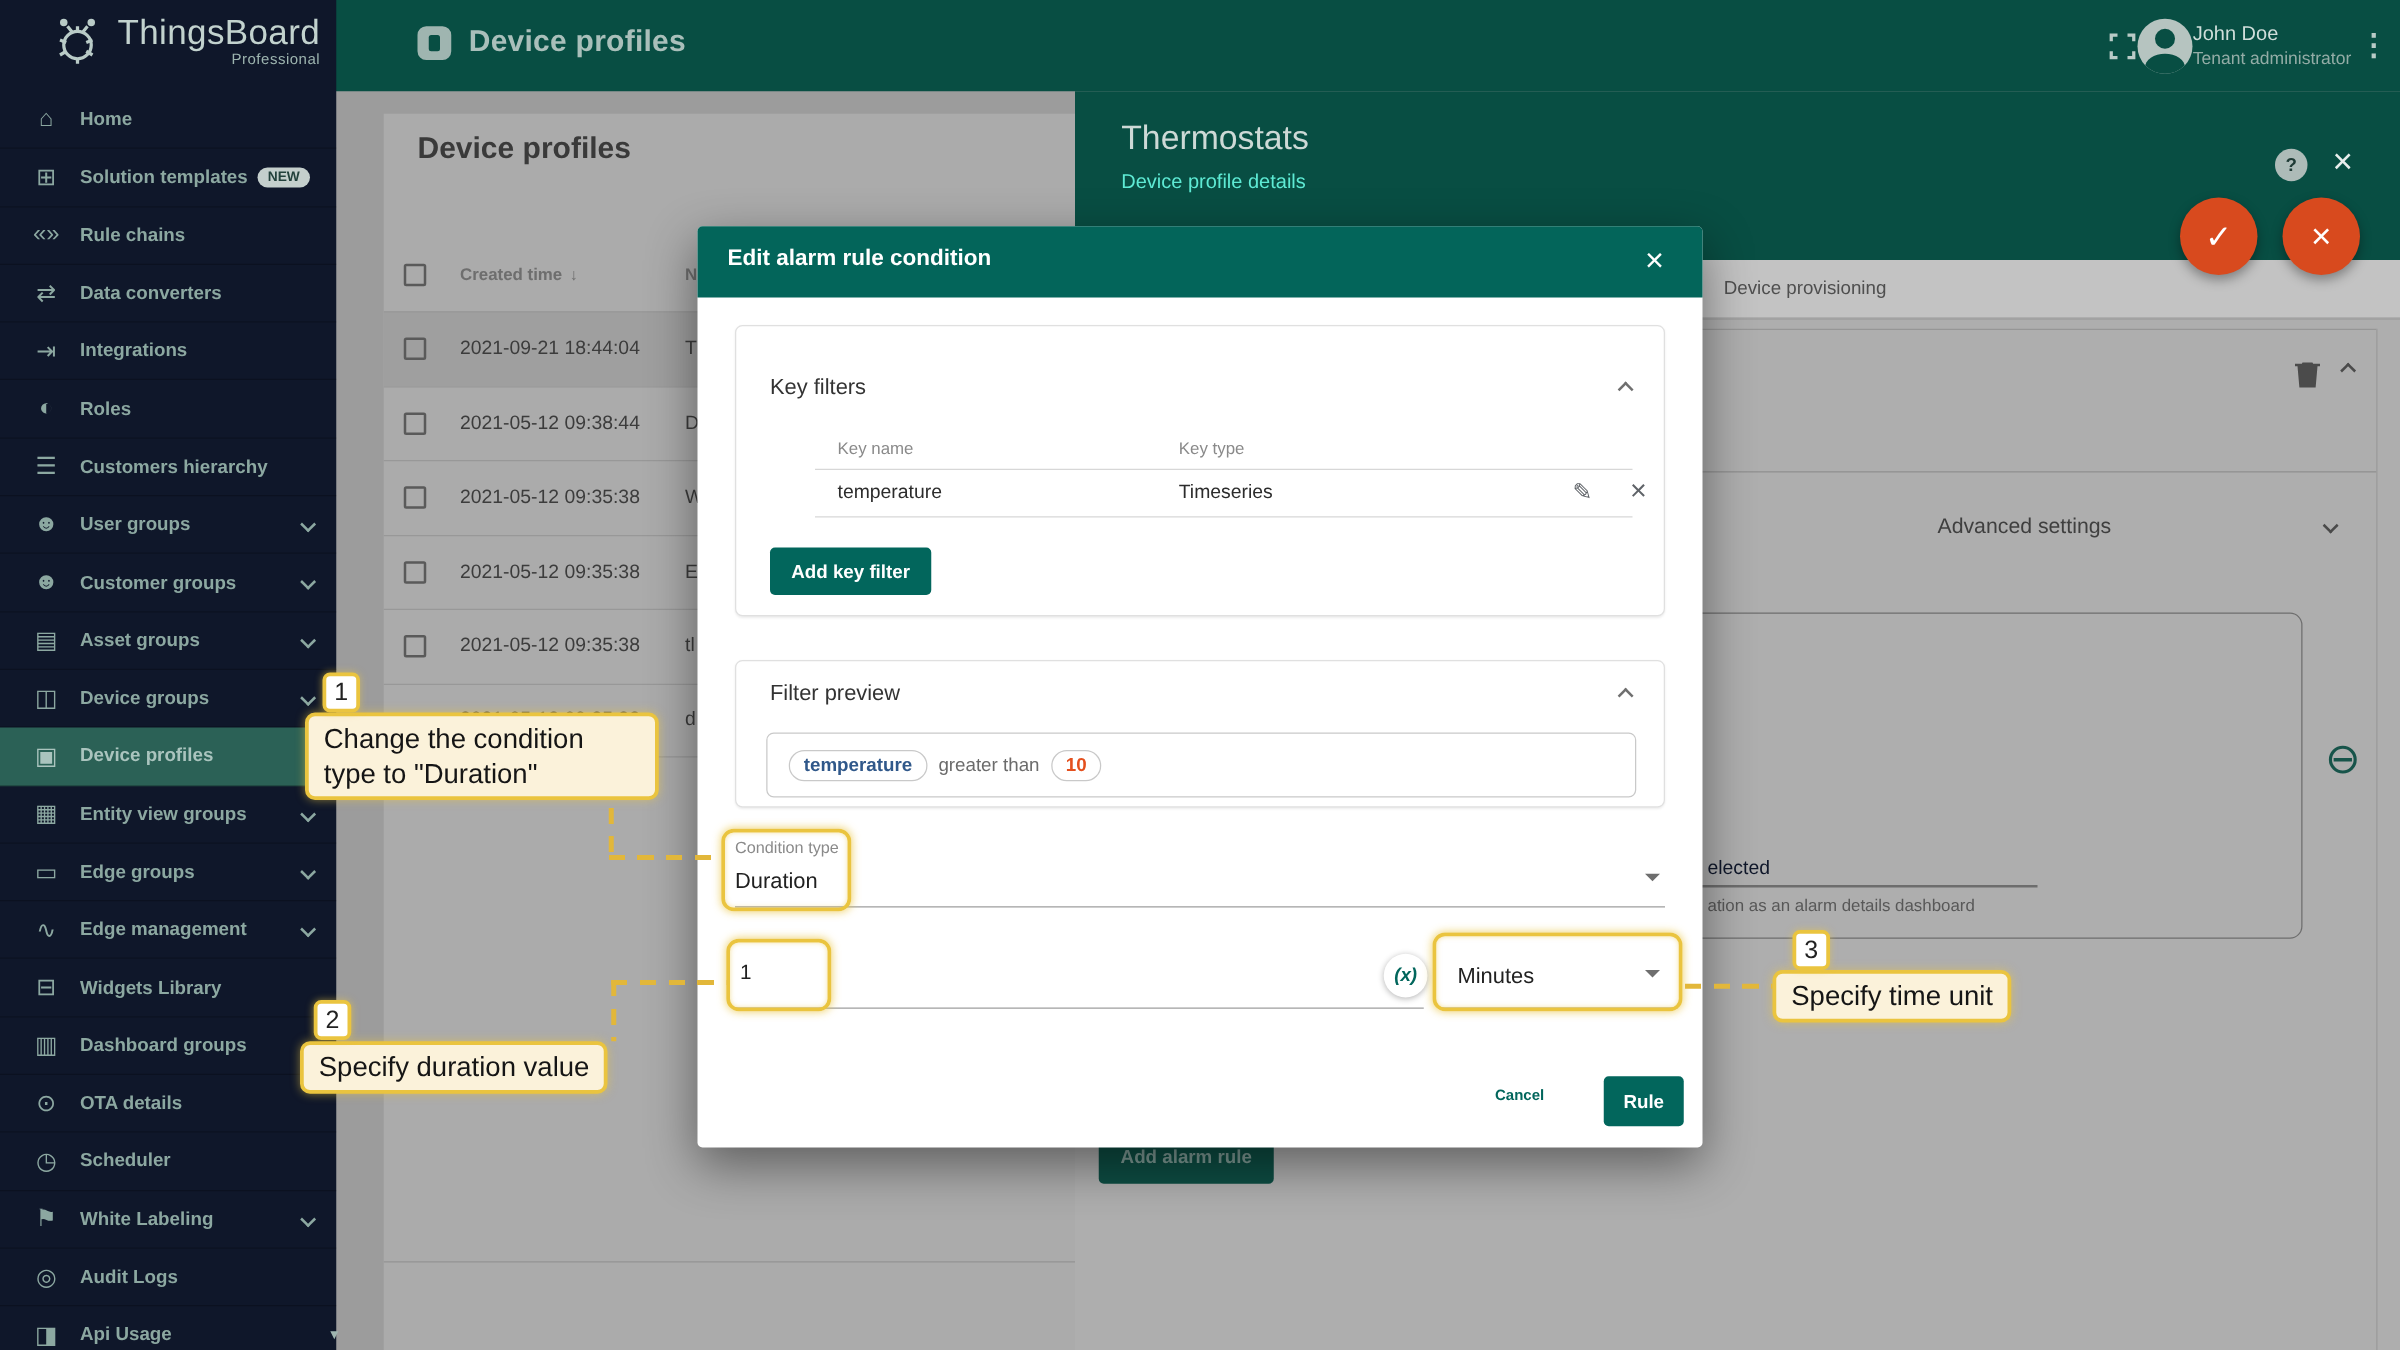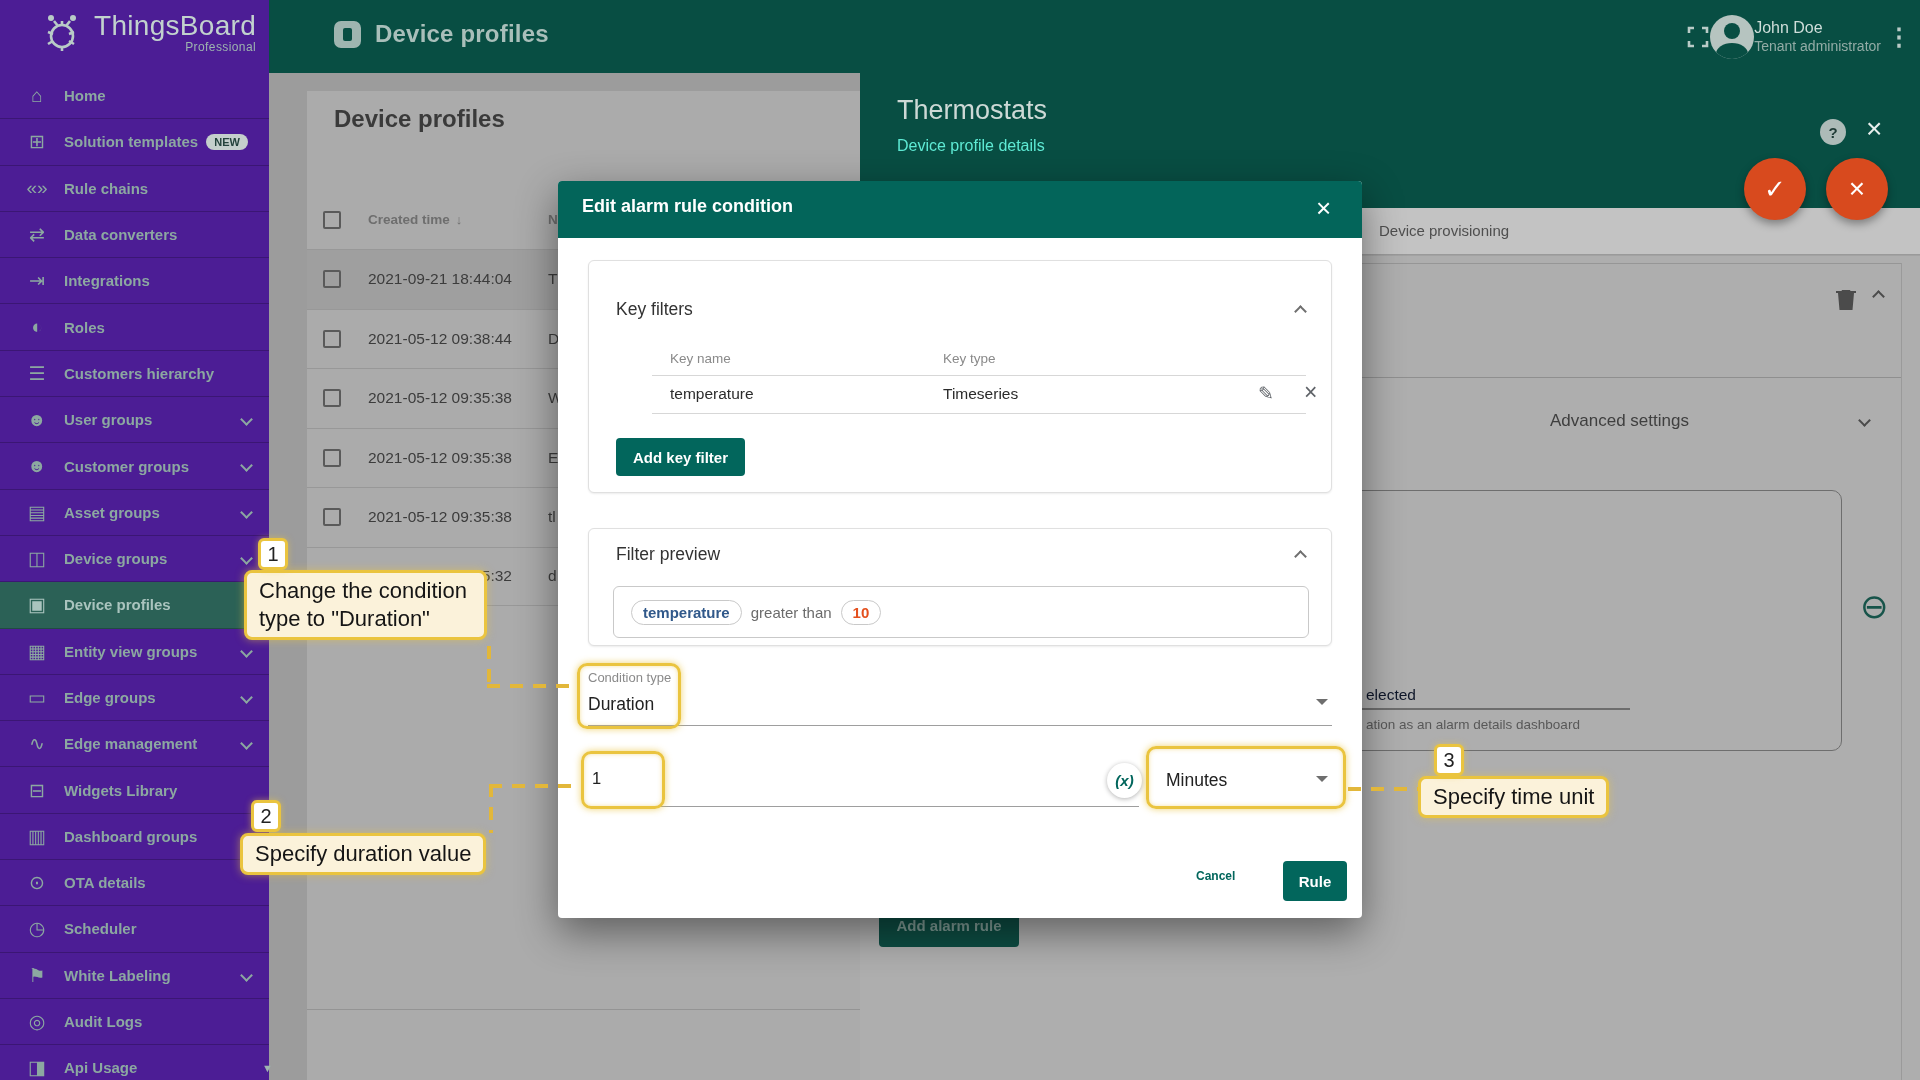--- a/index.html
+++ b/index.html
@@ -18,21 +18,21 @@
   .fs-icon svg { width:24px; height:24px; stroke:#b9cbc7; stroke-width:2.6; fill:none; }
   .avatar { width:44px; height:44px; border-radius:50%; background:#b6c4c0; position:relative; overflow:hidden; }
   .avatar::before { content:""; position:absolute; left:14px; top:8px; width:16px; height:16px; border-radius:50%; background:#084e43; }
   .avatar::after { content:""; position:absolute; left:6px; top:28px; width:32px; height:22px; border-radius:50%; background:#084e43; }
   .user-block { line-height:1.25; }
   .user-name { color:#cfdeda; font-size:16px; }
   .user-role { color:#93aca6; font-size:14px; }
   .kebab { color:#b9cbc7; font-size:24px; font-weight:bold; padding:0 6px; }
 
   
-  .sidebar { position:absolute; left:0; top:0; width:269px; height:1080px; background:#4c1d95; z-index:3; }
+  .sidebar { position:absolute; left:0; top:0; width:269px; height:1080px; background:#0f172a; z-index:3; }
   .logo { position:absolute; left:38px; top:10px; display:flex; align-items:flex-start; gap:10px; }
   .logo svg { width:46px; height:48px; }
   .logo-text { display:flex; flex-direction:column; align-items:flex-end; }
   .logo-title { color:#c2d2ce; font-size:28px; letter-spacing:.3px; }
   .logo-sub { color:#9db4af; font-size:12px; margin-top:-2px; letter-spacing:.4px; }
   .menu { position:absolute; left:0; top:73px; width:269px; }
   .mi { height:46.3px; display:flex; align-items:center; padding:0 14px 0 24px; border-bottom:1px solid rgba(0,0,0,.22); position:relative; }
   .mi.selected { background:#2b6156; }
   .mi .glyph { width:26px; font-size:19px; color:#8ca8a1; text-align:center; flex:0 0 26px; }
   .mi .lbl { color:#8ca8a1; font-size:15px; font-weight:bold; margin-left:14px; white-space:nowrap; }
@@ -124,21 +124,21 @@
 
   
   .hl { position:absolute; border:3.5px solid #eac43f; border-radius:10px; box-shadow:0 0 7px rgba(234,196,63,.75), inset 0 0 4px rgba(234,196,63,.5); z-index:20; }
   .hl-cond { left:577px; top:663px; width:104px; height:66px; }
   .hl-dur { left:581px; top:751px; width:84px; height:58px; }
   .hl-min { left:1146px; top:746px; width:200px; height:63px; }
   .dash-h { position:absolute; height:4px; background:repeating-linear-gradient(90deg,#e2b73a 0 13px,transparent 13px 23px); z-index:20; }
   .dash-v { position:absolute; width:4px; background:repeating-linear-gradient(180deg,#e2b73a 0 13px,transparent 13px 23px); z-index:20; }
   .callout { position:absolute; background:#fbf2da; border:3px solid #eac43f; border-radius:8px; box-shadow:0 0 8px rgba(234,196,63,.55); color:#151515; font-size:22px; line-height:28px; padding:4px 12px; z-index:21; }
   .step-badge { position:absolute; width:30px; height:32px; background:#fff; border:3px solid #eac43f; border-radius:6px; color:#222; font-size:20px; display:flex; align-items:center; justify-content:center; box-shadow:0 0 6px rgba(234,196,63,.55); z-index:22; }
-  .co1 { left:244px; top:570px; width:243px; }
+  .co1 { left:244px; top:570px; width:283px; }
   .b1 { left:258px; top:538px; }
   .co2 { left:240px; top:833px; white-space:nowrap; }
   .b2 { left:251px; top:800px; }
   .co3 { left:1418px; top:776px; white-space:nowrap; }
   .b3 { left:1434px; top:744px; }
 </style>
 </head>
 <body>
 
 <div id="screen">

